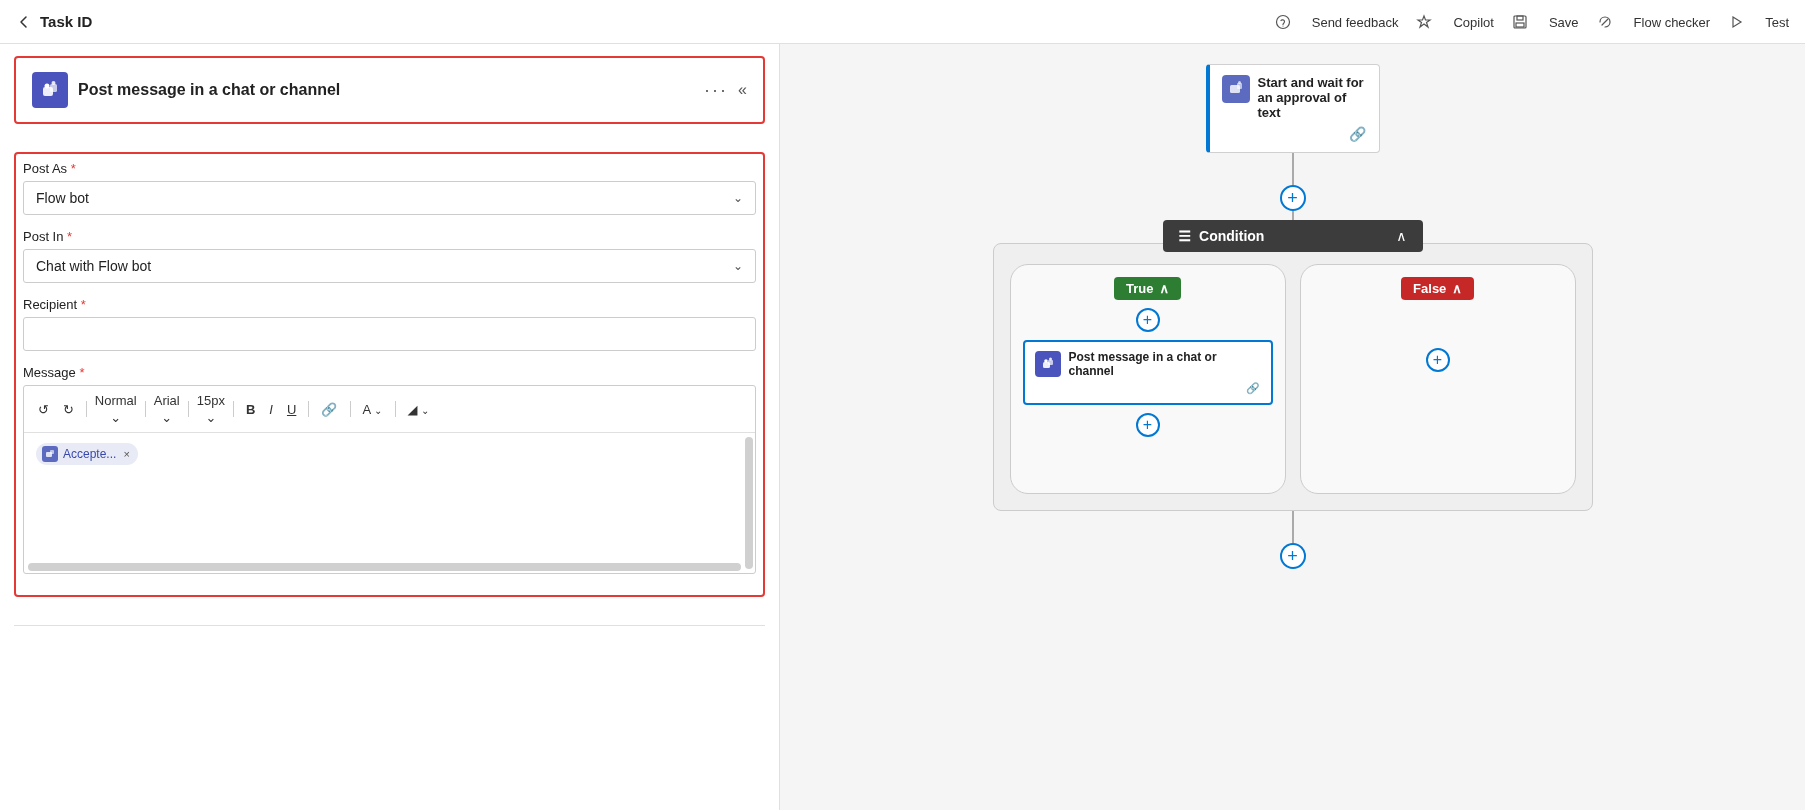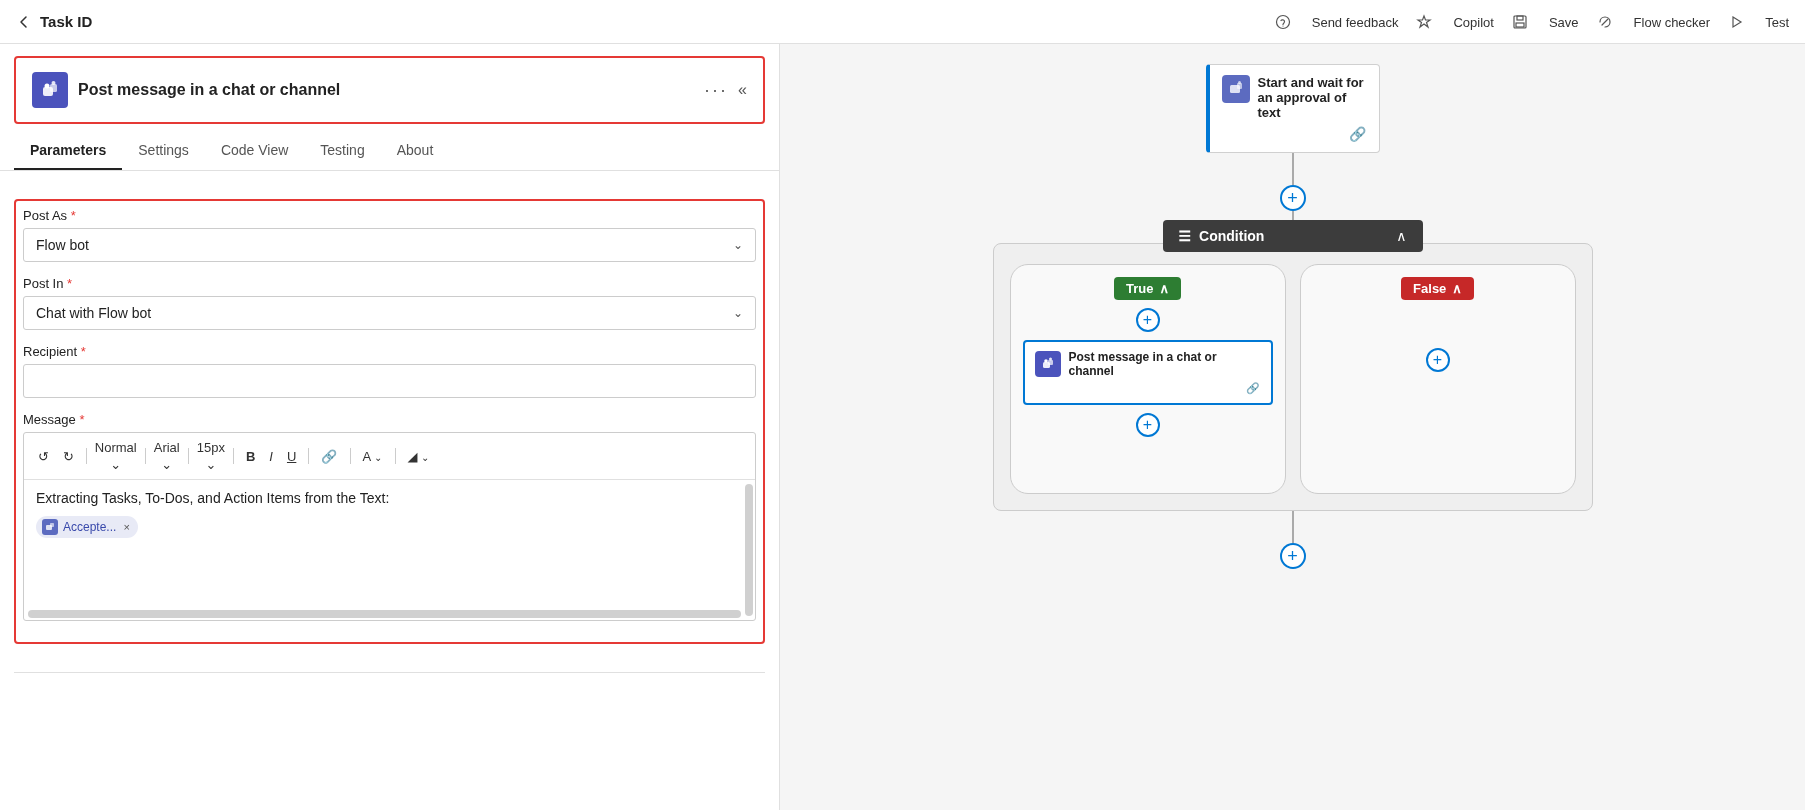--- a/index.html
+++ b/index.html
@@ -223,27 +223,20 @@
           </svg>
         </div>
         <span class="action-title">Post message in a chat or channel</span>
       </div>
       <div class="action-header-right">
         <span class="dots-btn">···</span>
         <span class="collapse-btn">«</span>
       </div>
     </div>
 
-    <div class="tabs">
-      <div class="tab active"><span>Parameters</span></div>
-      <div class="tab"><span>Settings</span></div>
-      <div class="tab"><span>Code View</span></div>
-      <div class="tab"><span>Testing</span></div>
-      <div class="tab"><span>About</span></div>
-    </div>
 
     <div class="params-form">
 
       <div class="field-group">
         <div class="field-label">
           <span>Post As</span> <span class="req">*</span>
         </div>
         <div class="select-field">
           <span>Flow bot</span>
           <span class="chevron-down">⌄</span>
@@ -297,21 +290,20 @@
             <span class="toolbar-btn" style="text-decoration:underline;">U</span>
             <div class="toolbar-separator"></div>
             <span class="toolbar-btn">🔗</span>
             <div class="toolbar-separator"></div>
             <span class="toolbar-btn">A <span style="font-size:10px;">⌄</span></span>
             <div class="toolbar-separator"></div>
             <span class="toolbar-btn">◢ <span style="font-size:10px;">⌄</span></span>
           </div>
 
           <div class="editor-body" style="position:relative;">
-            <div class="editor-text">Extracting Tasks, To-Dos, and Action Items from the Text:</div>
             <div>
               <span class="editor-tag">
                 <span class="editor-tag-icon">
                   <svg width="10" height="10" viewBox="0 0 10 10" fill="none">
                     <rect x="1" y="3" width="6" height="5" rx="1" fill="white" fill-opacity="0.8"></rect>
                     <rect x="5" y="1" width="4" height="4" rx="0.8" fill="white" fill-opacity="0.6"></rect>
                   </svg>
                 </span>
                 <span>Accepte...</span>
                 <span class="editor-tag-x">×</span>

